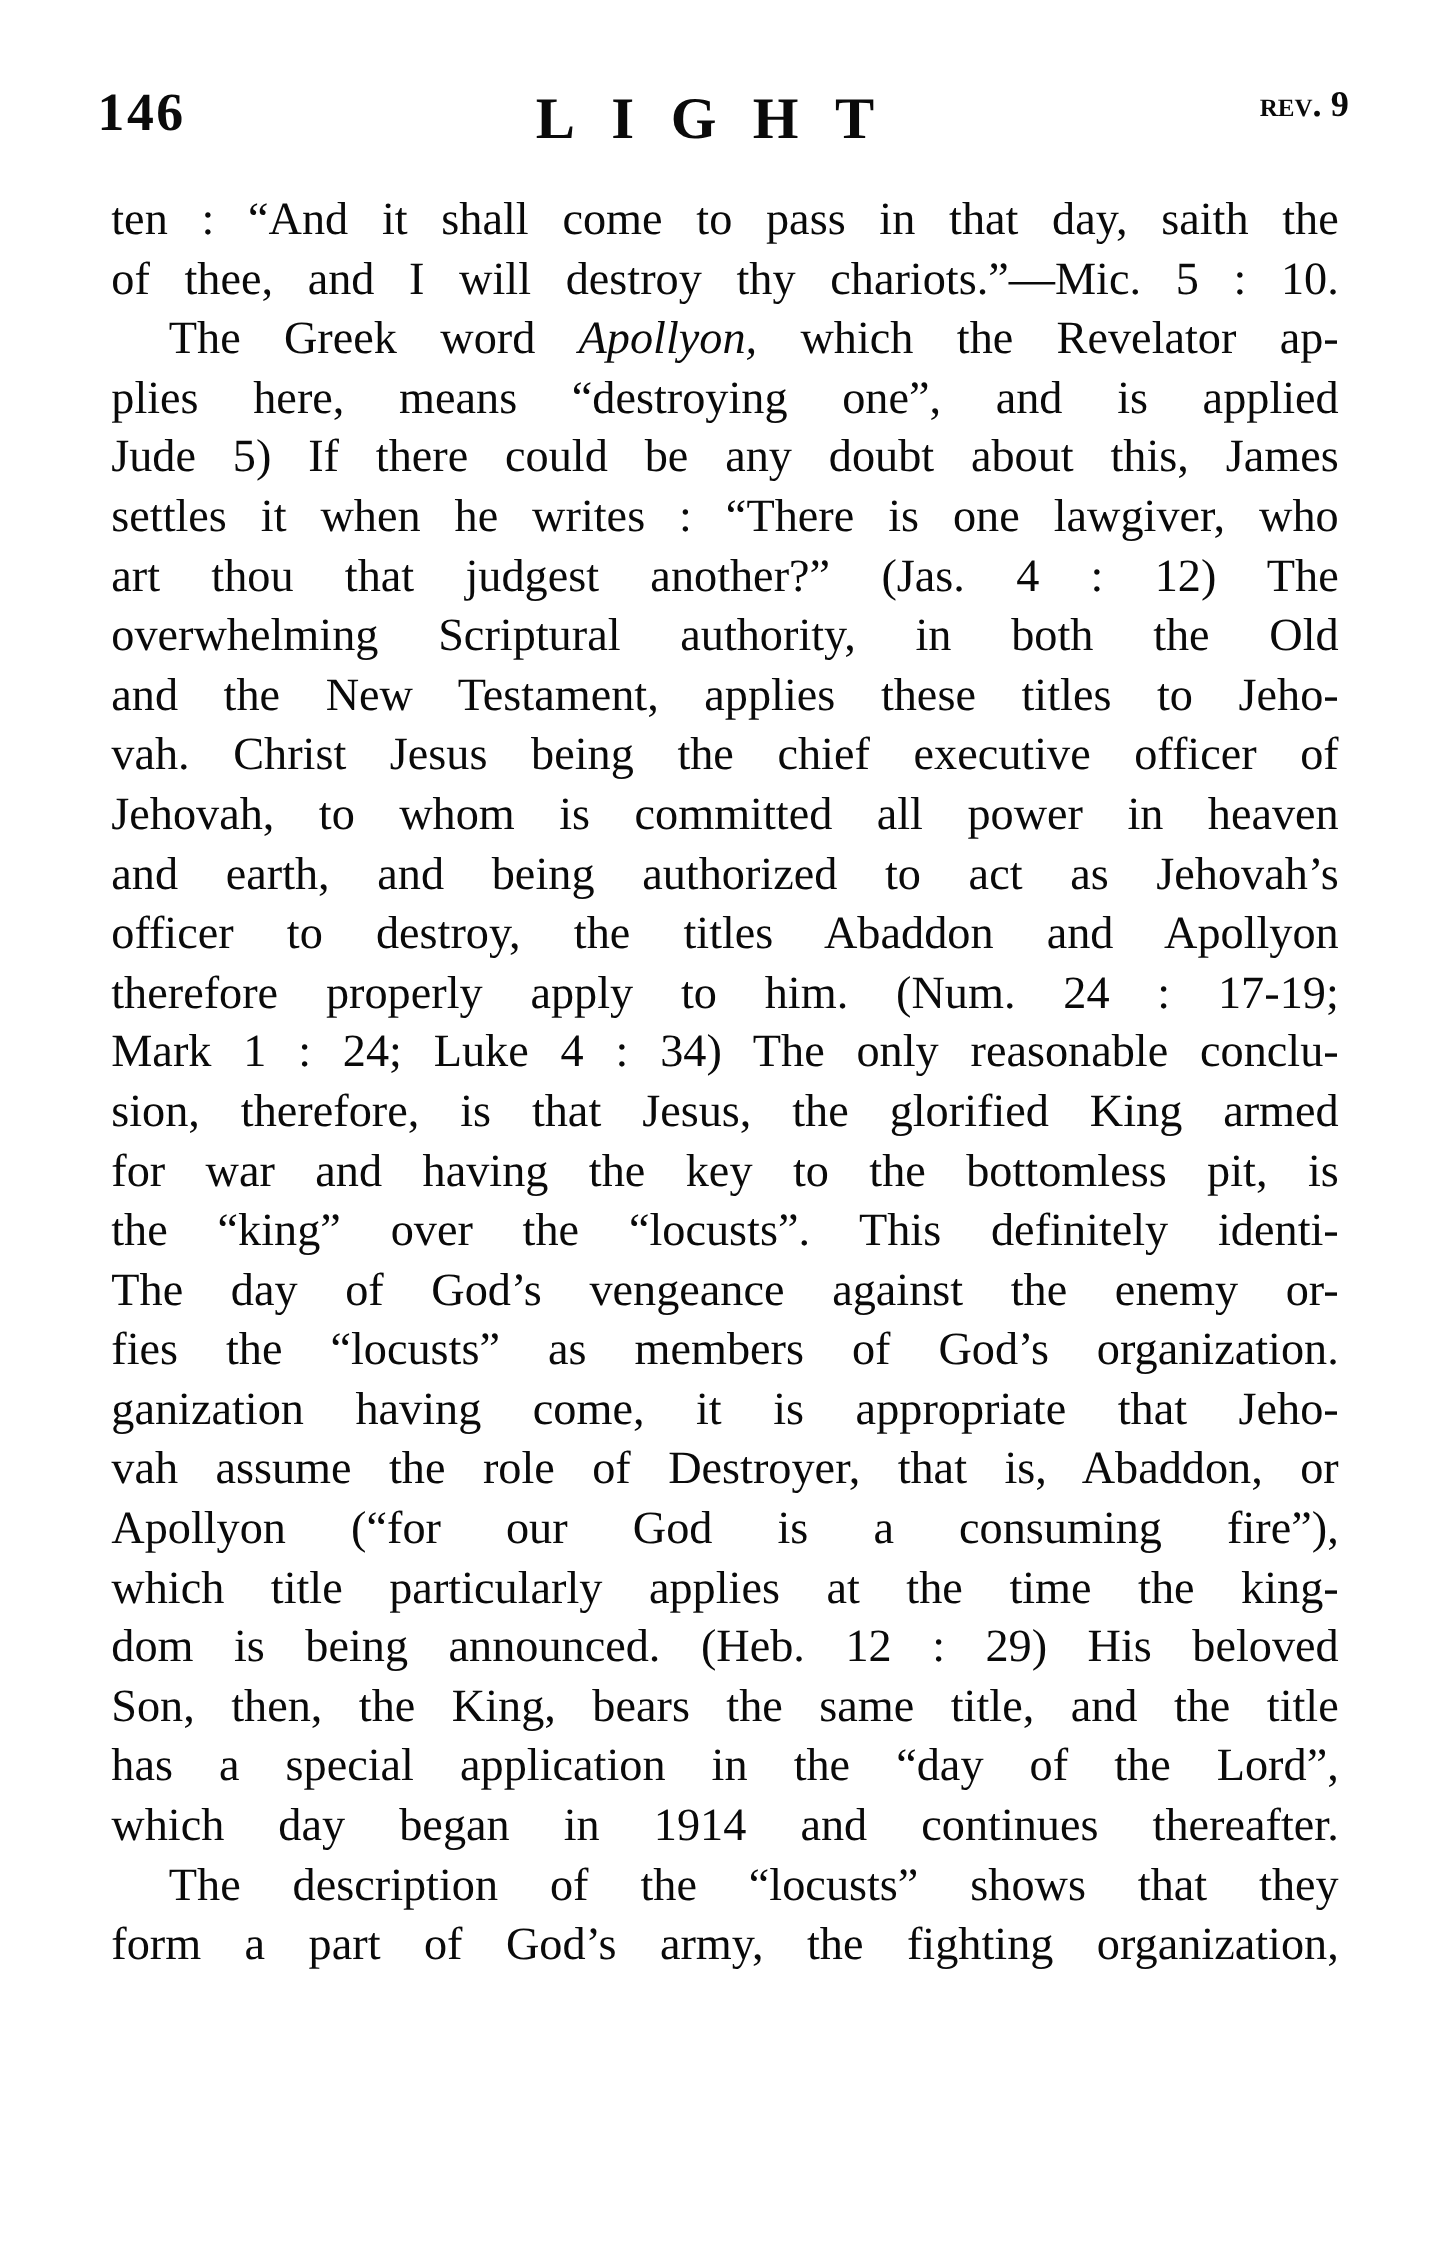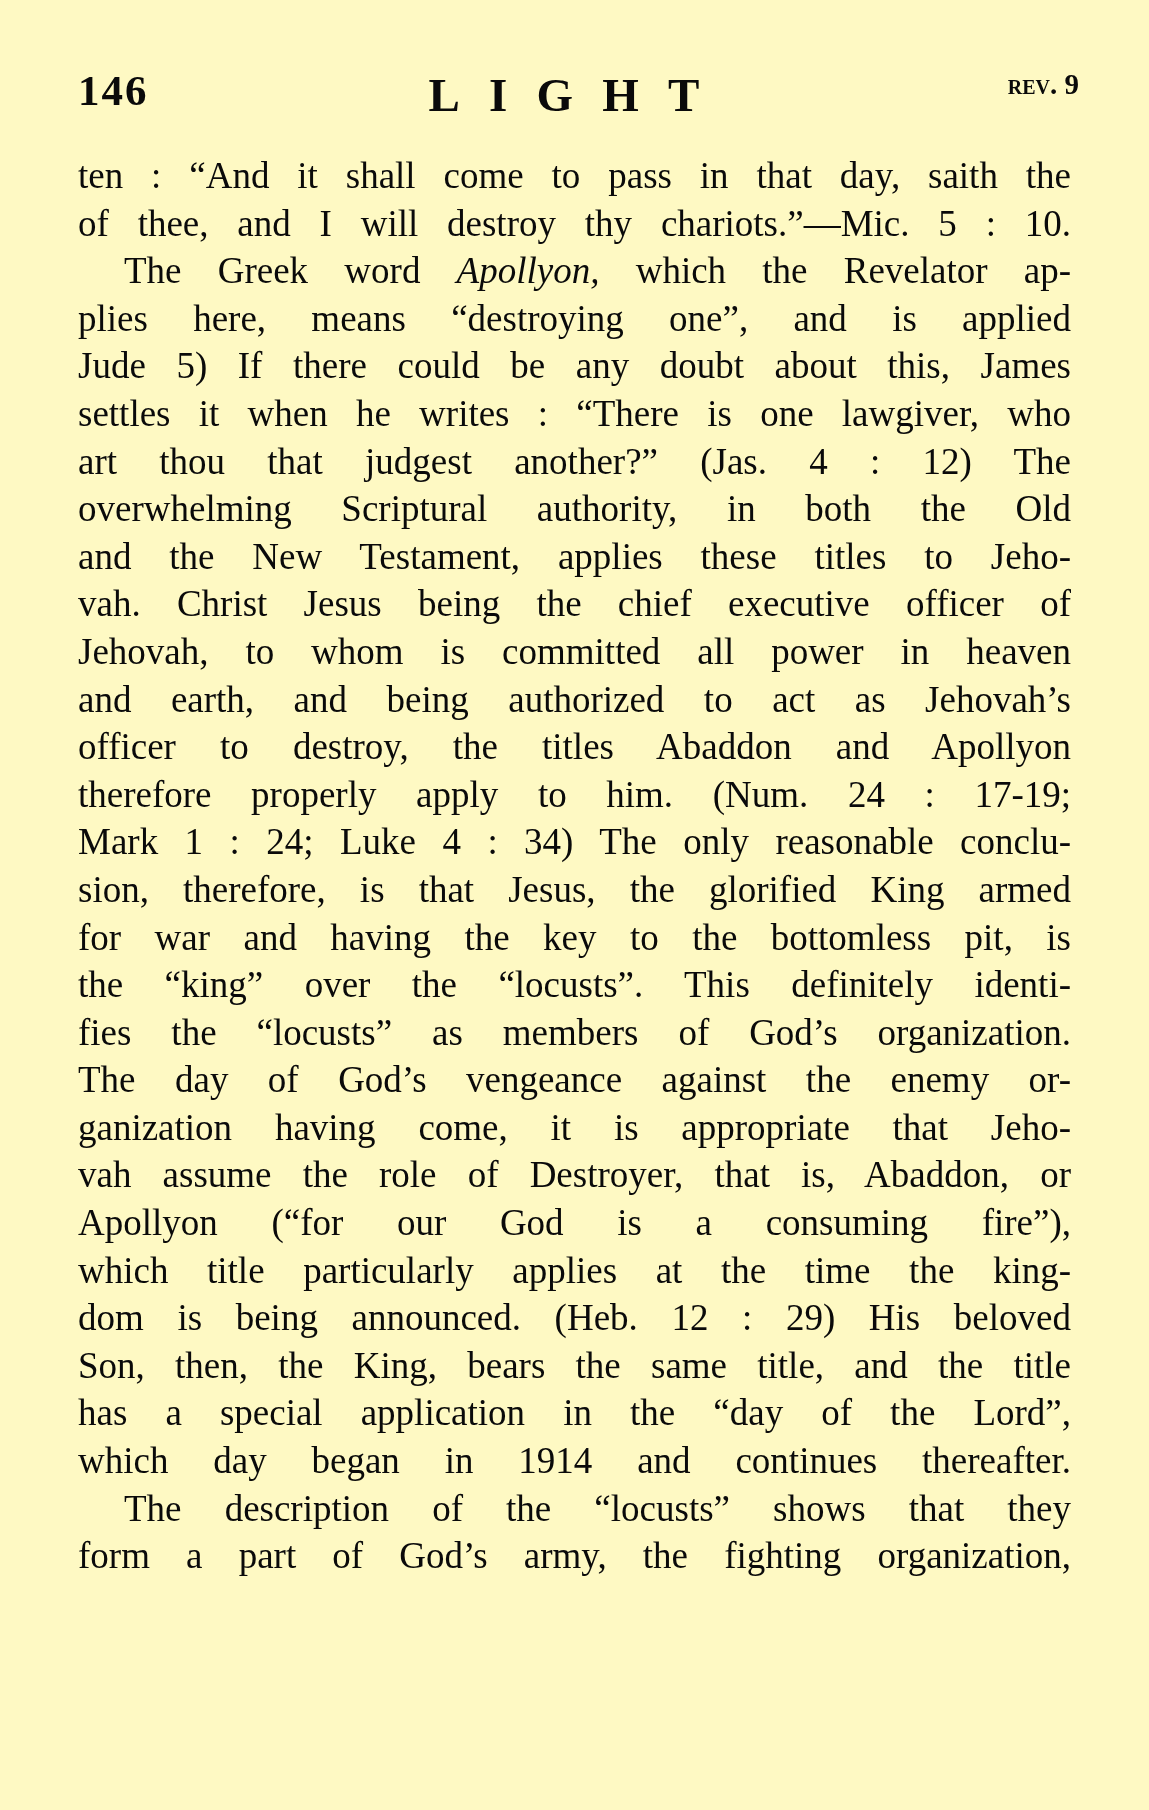--- a/index.html
+++ b/index.html
@@ -4,21 +4,21 @@
 <style>
   html, body {
     margin: 0;
     padding: 0;
     background: #e9e9e9;
   }
   .page {
     position: relative;
     width: 1149px;
     height: 1810px;
-    background: #fef9c3;
+    background: #ffffff;
     color: #0a0a0a;
     font-family: "Liberation Serif", "DejaVu Serif", serif;
     overflow: hidden;
   }
   .page-header {
     position: absolute;
     top: 66px;
     left: 78px;
     right: 70px;
     height: 50px;
@@ -65,20 +65,21 @@
     margin: 0;
   }
   .line {
     font-size: 37px;
     line-height: 47.6px;
     height: 47.6px;
     white-space: normal;
     text-align: justify;
     text-align-last: justify;
     overflow: hidden;
+    margin-left: 11px;
   }
   .line.indent {
     padding-left: 46px;
   }
   .line i {
     font-style: italic;
     font-family: Liberation Serif, serif;
   }
 </style>
 </head>
@@ -107,22 +108,22 @@
         <div class="line"><span>and the New Testament, applies these titles to Jeho-</span></div>
         <div class="line"><span>vah. Christ Jesus being the chief executive officer of</span></div>
         <div class="line"><span>Jehovah, to whom is committed all power in heaven</span></div>
         <div class="line"><span>and earth, and being authorized to act as Jehovah’s</span></div>
         <div class="line"><span>officer to destroy, the titles Abaddon and Apollyon</span></div>
         <div class="line"><span>therefore properly apply to him. (Num. 24 : 17-19;</span></div>
         <div class="line"><span>Mark 1 : 24; Luke 4 : 34) The only reasonable conclu-</span></div>
         <div class="line"><span>sion, therefore, is that Jesus, the glorified King armed</span></div>
         <div class="line"><span>for war and having the key to the bottomless pit, is</span></div>
         <div class="line"><span>the “king” over the “locusts”. This definitely identi-</span></div>
+        <div class="line"><span>The day of God’s vengeance against the enemy or-</span></div>
         <div class="line"><span>fies the “locusts” as members of God’s organization.</span></div>
-        <div class="line"><span>The day of God’s vengeance against the enemy or-</span></div>
         <div class="line"><span>ganization having come, it is appropriate that Jeho-</span></div>
         <div class="line"><span>vah assume the role of Destroyer, that is, Abaddon, or</span></div>
         <div class="line"><span>Apollyon (“for our God is a consuming fire”),</span></div>
         <div class="line"><span>which title particularly applies at the time the king-</span></div>
         <div class="line"><span>dom is being announced. (Heb. 12 : 29) His beloved</span></div>
         <div class="line"><span>Son, then, the King, bears the same title, and the title</span></div>
         <div class="line"><span>has a special application in the “day of the Lord”,</span></div>
         <div class="line"><span>which day began in 1914 and continues thereafter.</span></div>
       </div>
       <div class="paragraph">

